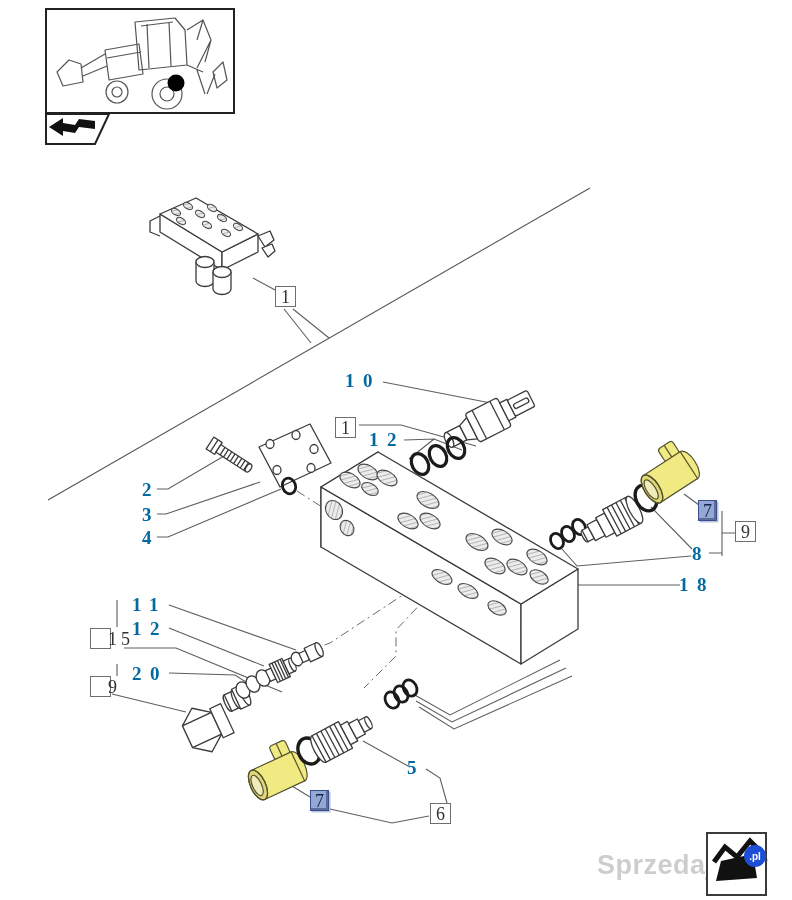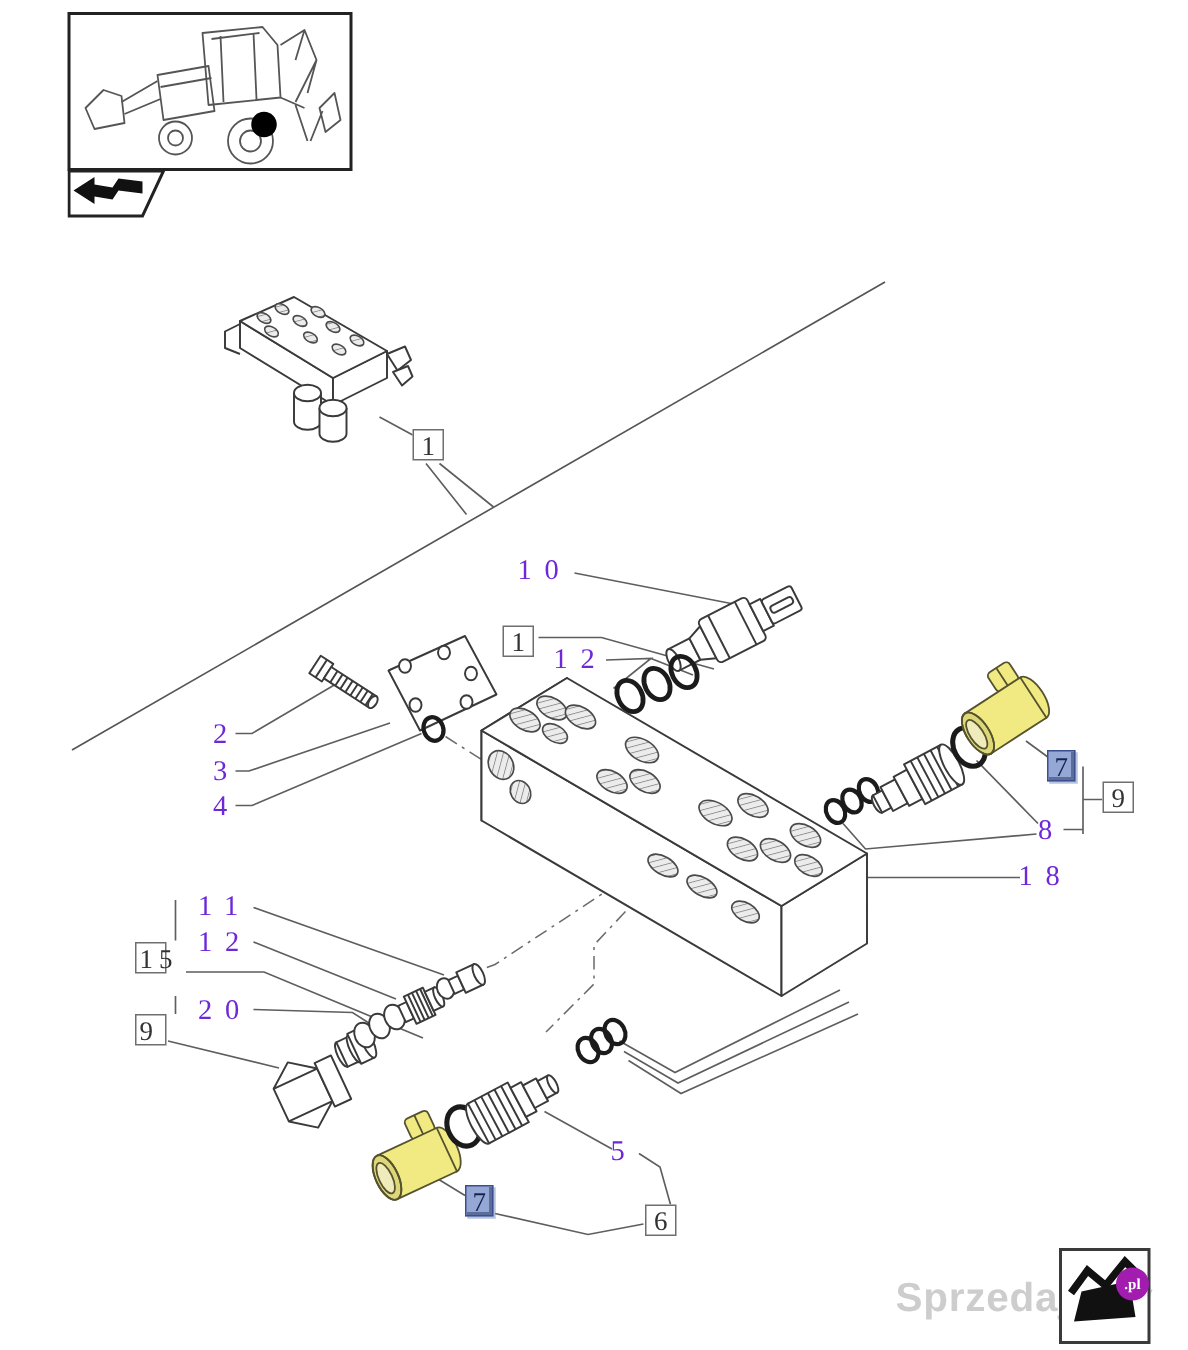--- a/index.html
+++ b/index.html
@@ -17,26 +17,26 @@
   .dashdot{fill:none;stroke:#6a6a6a;stroke-width:1;stroke-dasharray:9 4 2 4;}
   .cap rect,.cap path,.cap ellipse,.cap line{stroke:#55522f;stroke-width:1.2;}
   .thin{stroke:#555;stroke-width:1.1;fill:none;}
 
   
   .thumb{position:absolute;left:45px;top:8px;width:190px;height:106px;background:#fff;
          border:2px solid #222;box-sizing:border-box;}
   .navtab{position:absolute;left:45px;top:113px;}
 
   
-  .lbl{position:absolute;font-size:19px;line-height:1;color:#6d28d9;letter-spacing:.45em;
-       white-space:nowrap;}
+  .lbl{position:absolute;font-size:19px;line-height:1;color:#0369a1;letter-spacing:.45em;
+       white-space:nowrap;font-weight:bold;}
   .refbox{position:absolute;width:21px;height:21px;box-sizing:border-box;border:1.5px solid #6e6e6e;
           background:#fff;font-size:18px;line-height:1;color:#333;display:flex;
           align-items:center;justify-content:center;font-family:"Liberation Serif",serif;}
-  .refbox.wide{justify-content:flex-start;padding-left:2px;letter-spacing:.22em;
+  .refbox.wide{justify-content:flex-start;padding-left:17px;letter-spacing:.22em;
                white-space:nowrap;overflow:visible;}
   .bluebox{position:absolute;width:19px;height:21px;box-sizing:border-box;border:1.5px solid #3a4f8d;
            color:#14244f;display:flex;align-items:center;justify-content:center;font-size:18px;
            line-height:1;font-family:"Liberation Serif",serif;
            box-shadow:inset -2px -2px 0 rgba(25,39,84,.45),1.5px 1.5px 0 rgba(125,145,195,.55);}
 
   
   .wm-text{position:absolute;left:597px;top:850px;font-family:"Liberation Sans",sans-serif;
            font-weight:bold;font-size:27px;color:#9d9d9d;opacity:.5;letter-spacing:.5px;z-index:2;}
   .wm-logo{position:absolute;left:706px;top:832px;width:61px;height:64px;background:#fff;
@@ -310,15 +310,15 @@
   <div class="lbl" style="left:692px;top:544px">8</div>
   <div class="lbl" style="left:679px;top:575px">18</div>
 
   <div class="wm-text">Sprzedajemy</div>
   <div class="wm-logo">
     <svg width="56" height="59" viewBox="0 0 56 59">
       <path d="M6,28 L17,13 L29,23 L42,7 L50,15" stroke="#111" stroke-width="5" fill="none"></path>
       <polygon points="8,47 13,27 45,20 49,44" fill="#111"></polygon>
     </svg>
   </div>
-  <div class="wm-red" style="background-color: #a21caf; font-family: Liberation Serif, serif;">.pl</div>
+  <div class="wm-red" style="background-color: #1d4ed8;">.pl</div>
 
 </div>
 
 </body></html>

